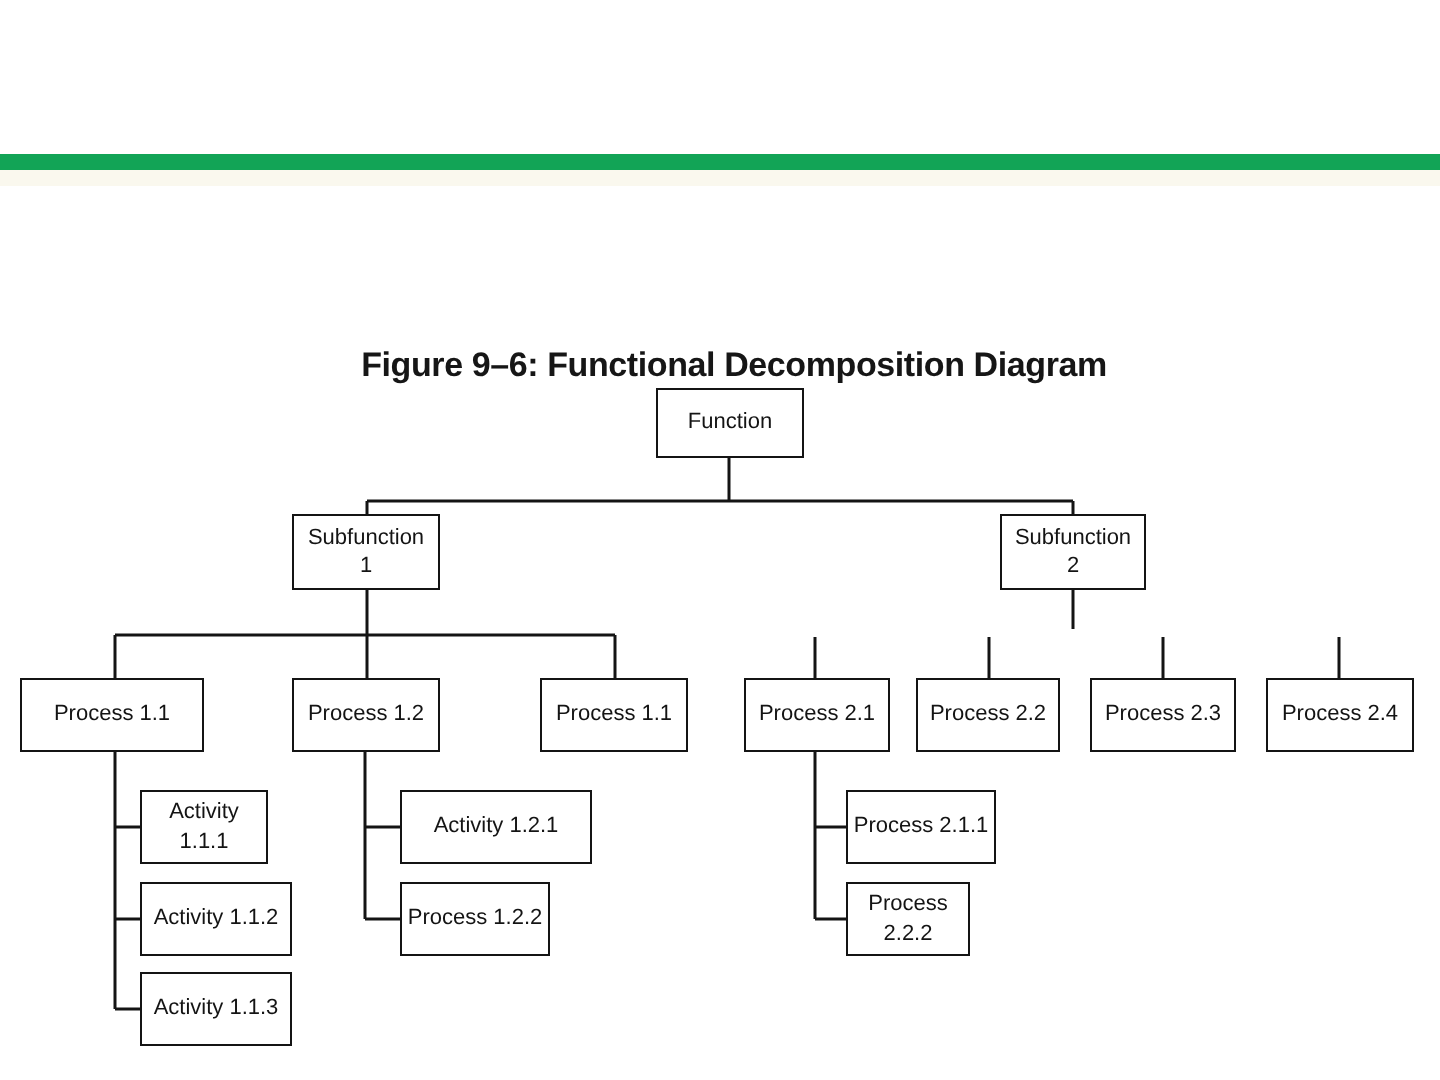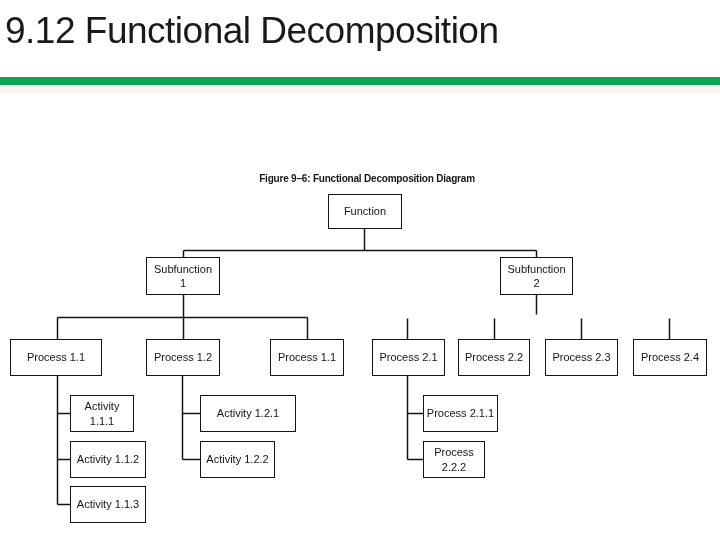--- a/index.html
+++ b/index.html
@@ -37,21 +37,21 @@
     width: 720px;
     height: 8px;
     background: #faf8ee;
   }
   .figure-caption {
     position: absolute;
     top: 173px;
     left: 167px;
     width: 400px;
     text-align: center;
-    font-size: 10px;
+    font-size: 17px;
     font-weight: 700;
     letter-spacing: -0.2px;
     color: #161616;
     white-space: nowrap;
   }
   .connectors {
     position: absolute;
     left: 0;
     top: 0;
     width: 720px;
@@ -72,21 +72,20 @@
     line-height: 1.3;
     padding: 13px 2px;
   }
   .node.two-line { padding: 0 7px; }
 </style>
 </head>
 <body>
 
 <div class="slide">
 
-  <h1 class="slide-title">9.12 Functional Decomposition</h1>
 
   <div class="accent-bar" style="background: rgb(18, 164, 86);"></div>
   <div class="accent-under"></div>
 
   <div>
 
     <div class="figure-caption">Figure 9–6: Functional Decomposition Diagram</div>
 
     <svg class="connectors" viewBox="0 0 720 540" xmlns="http://www.w3.org/2000/svg">
       <path fill="none" stroke="#141414" stroke-width="1.5" d="
@@ -127,19 +126,19 @@
     <div class="node" style="left:372px;top:339px;width:73px;height:37px">Process 2.1</div>
     <div class="node" style="left:458px;top:339px;width:72px;height:37px">Process 2.2</div>
     <div class="node" style="left:545px;top:339px;width:73px;height:37px">Process 2.3</div>
     <div class="node" style="left:633px;top:339px;width:74px;height:37px">Process 2.4</div>
 
     <div class="node" style="left:70px;top:395px;width:64px;height:37px">Activity 1.1.1</div>
     <div class="node" style="left:70px;top:441px;width:76px;height:37px">Activity 1.1.2</div>
     <div class="node" style="left:70px;top:486px;width:76px;height:37px">Activity 1.1.3</div>
 
     <div class="node" style="left:200px;top:395px;width:96px;height:37px">Activity 1.2.1</div>
-    <div class="node" style="left:200px;top:441px;width:75px;height:37px">Activity 1.2.2</div>
+    <div class="node" style="left:200px;top:441px;width:75px;height:37px">Process 1.2.2</div>
 
     <div class="node" style="left:423px;top:395px;width:75px;height:37px">Process 2.1.1</div>
     <div class="node" style="left:423px;top:441px;width:62px;height:37px">Process 2.2.2</div>
 
   </div>
 </div>
 
 </body></html>

